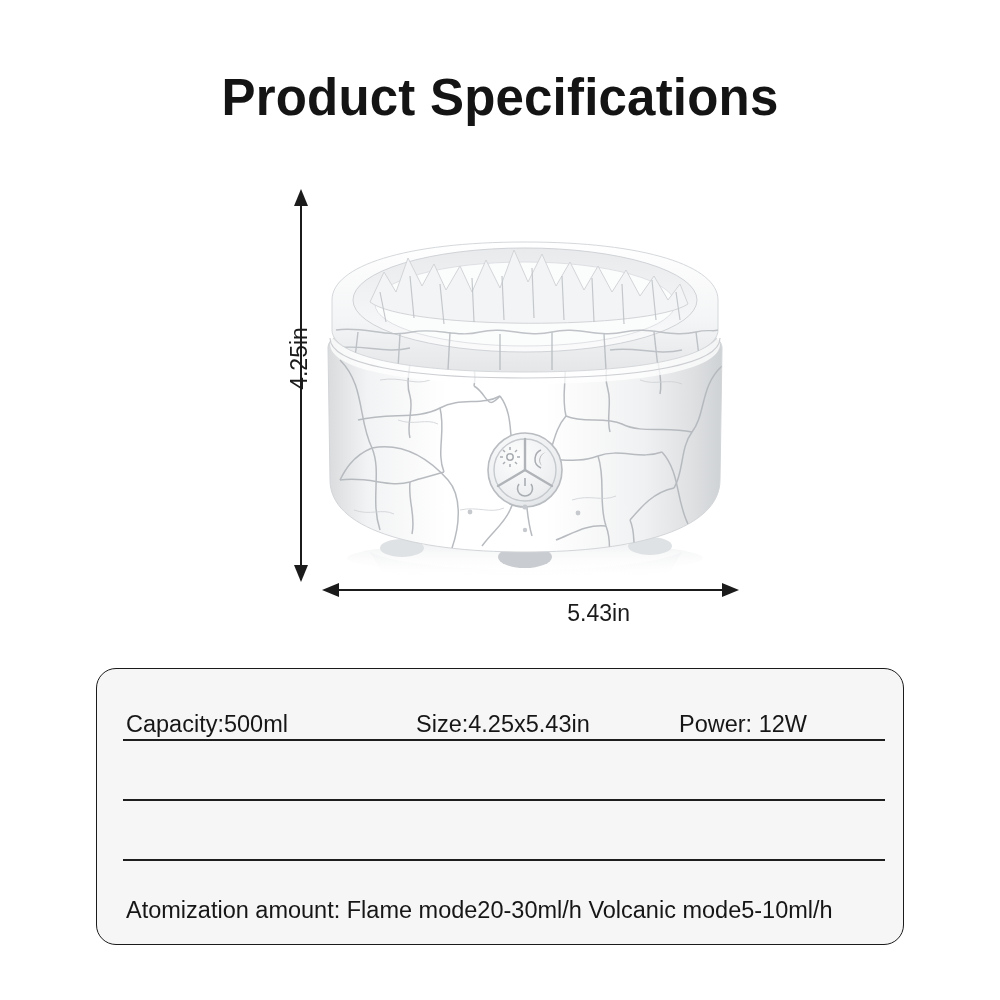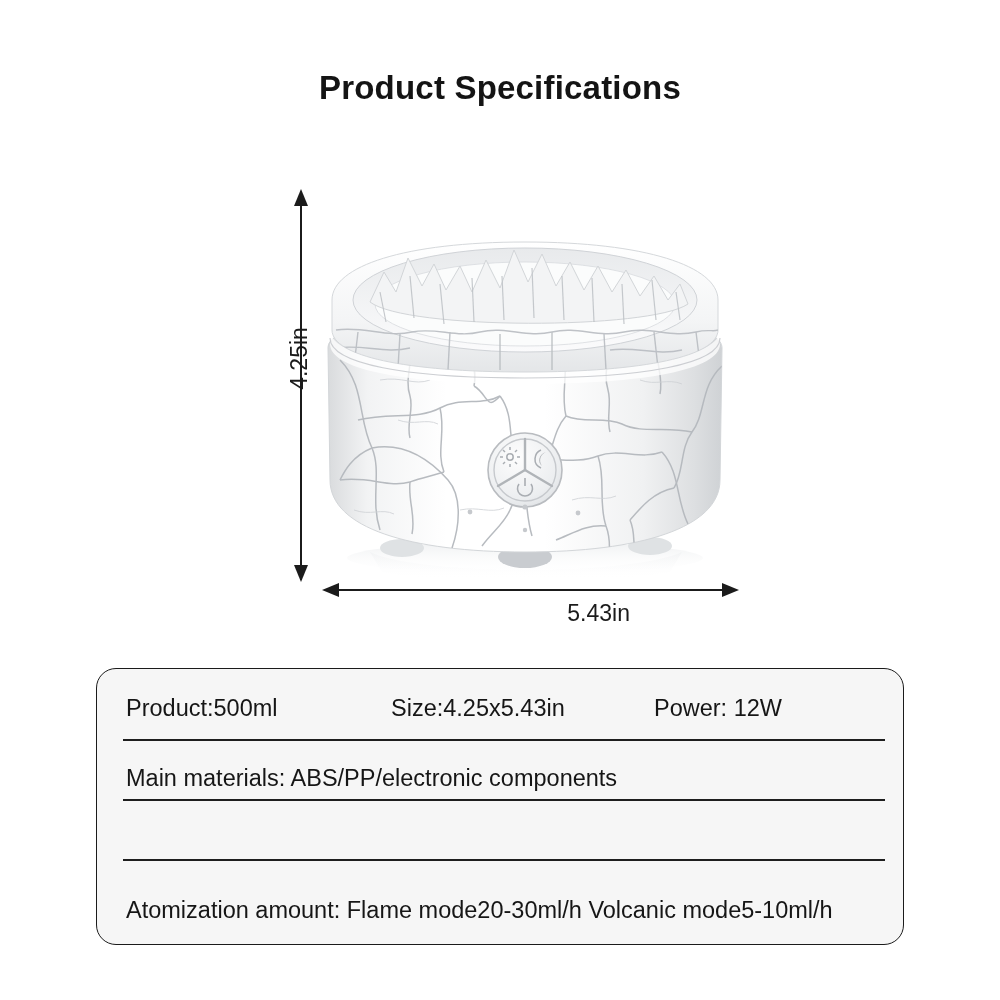--- a/index.html
+++ b/index.html
@@ -20,21 +20,21 @@
     overflow: hidden;
   }
 
   
   #page-title {
     position: absolute;
     left: 0;
     top: 70px;
     width: 1000px;
     text-align: center;
-    font-size: 33px;
+    font-size: 51px;
     font-weight: bold;
     color: #141414;
     letter-spacing: 0.2px;
     line-height: 1.1;
   }
 
   
   #product-figure {
     position: absolute;
     left: 270px;
@@ -160,22 +160,22 @@
     background: #1e1e1e;
   }
   #divider-0 { top: 70px; }
   #divider-1 { top: 130px; }
   #divider-2 { top: 190px; }
 
   .spec-cell {
     display: inline-block;
   }
   #cell-capacity { width: 265px; }
-  #cell-size     { width: 263px; }
-  #cell-power    { width: auto; }
+  #cell-size     { width: 263px; margin-left: 25px; }
+  #cell-power    { width: auto; margin-top: 16px; }
 </style>
 </head>
 <body>
 
 <div id="page">
 
   <div id="page-title">Product Specifications</div>
 
   <div id="product-figure">
 
@@ -364,26 +364,25 @@
         <circle cx="215" cy="327" r="2.6"></circle>
         <circle cx="268" cy="333" r="2.4"></circle>
         <circle cx="215" cy="350" r="2.2"></circle>
       </g>
     </svg>
   </div>
 
   <div id="spec-box">
 
     <div class="spec-row" id="spec-row-0">
-      <span class="spec-cell" id="cell-capacity">Product:500ml</span><span class="spec-cell" id="cell-size">Size:4.25x5.43in</span><span class="spec-cell" id="cell-power">Power: 12W</span>
+      <span class="spec-cell" id="cell-capacity">Capacity:500ml</span><span class="spec-cell" id="cell-size">Size:4.25x5.43in</span><span class="spec-cell" id="cell-power">Power: 12W</span>
     </div>
 
     <div class="spec-divider" id="divider-0"></div>
 
-    <div class="spec-row" id="spec-row-1">Main materials: ABS/PP/electronic components</div>
 
     <div class="spec-divider" id="divider-1"></div>
 
 
     <div class="spec-divider" id="divider-2"></div>
 
     <div class="spec-row" id="spec-row-3">Atomization amount: Flame mode20-30ml/h Volcanic mode5-10ml/h</div>
 
   </div>
 

